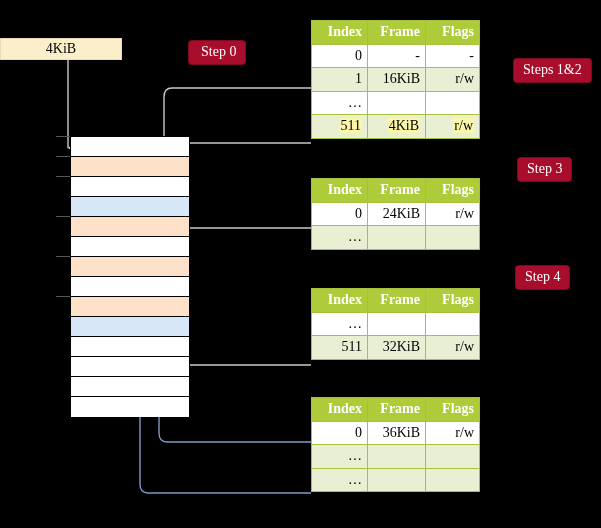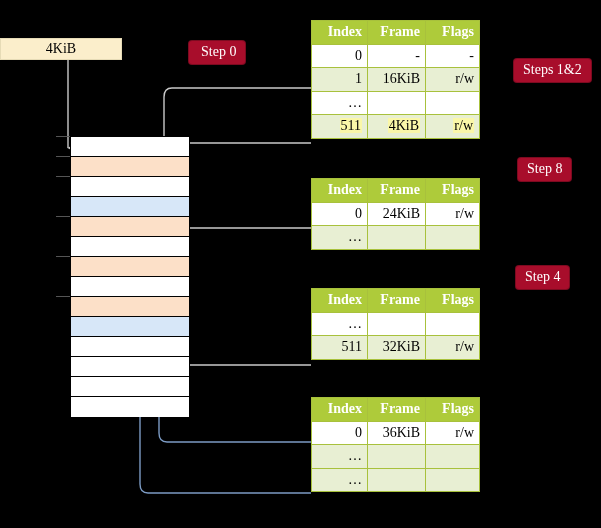--- a/index.html
+++ b/index.html
@@ -88,21 +88,21 @@
 
     <path d="M311,493 L148,493 C142,493 140,490 140,484 L140,216" fill="none" stroke="#7C9BC4" stroke-width="1.4" marker-end="url(#ab)"></path>
   </svg>
 
   <div class="kib">
     <span>4KiB</span>
   </div>
 
   <div class="badge step0">Step 0</div>
   <div class="badge s12">Steps 1&amp;2</div>
-  <div class="badge s3">Step 8</div>
+  <div class="badge s3">Step 3</div>
   <div class="badge s4">Step 4</div>
 
   <div class="mem" id="mem">
       <div class="mrow"></div>
       <div class="mrow peach"></div>
       <div class="mrow"></div>
       <div class="mrow blue"></div>
       <div class="mrow peach"></div>
       <div class="mrow"></div>
       <div class="mrow peach"></div>

